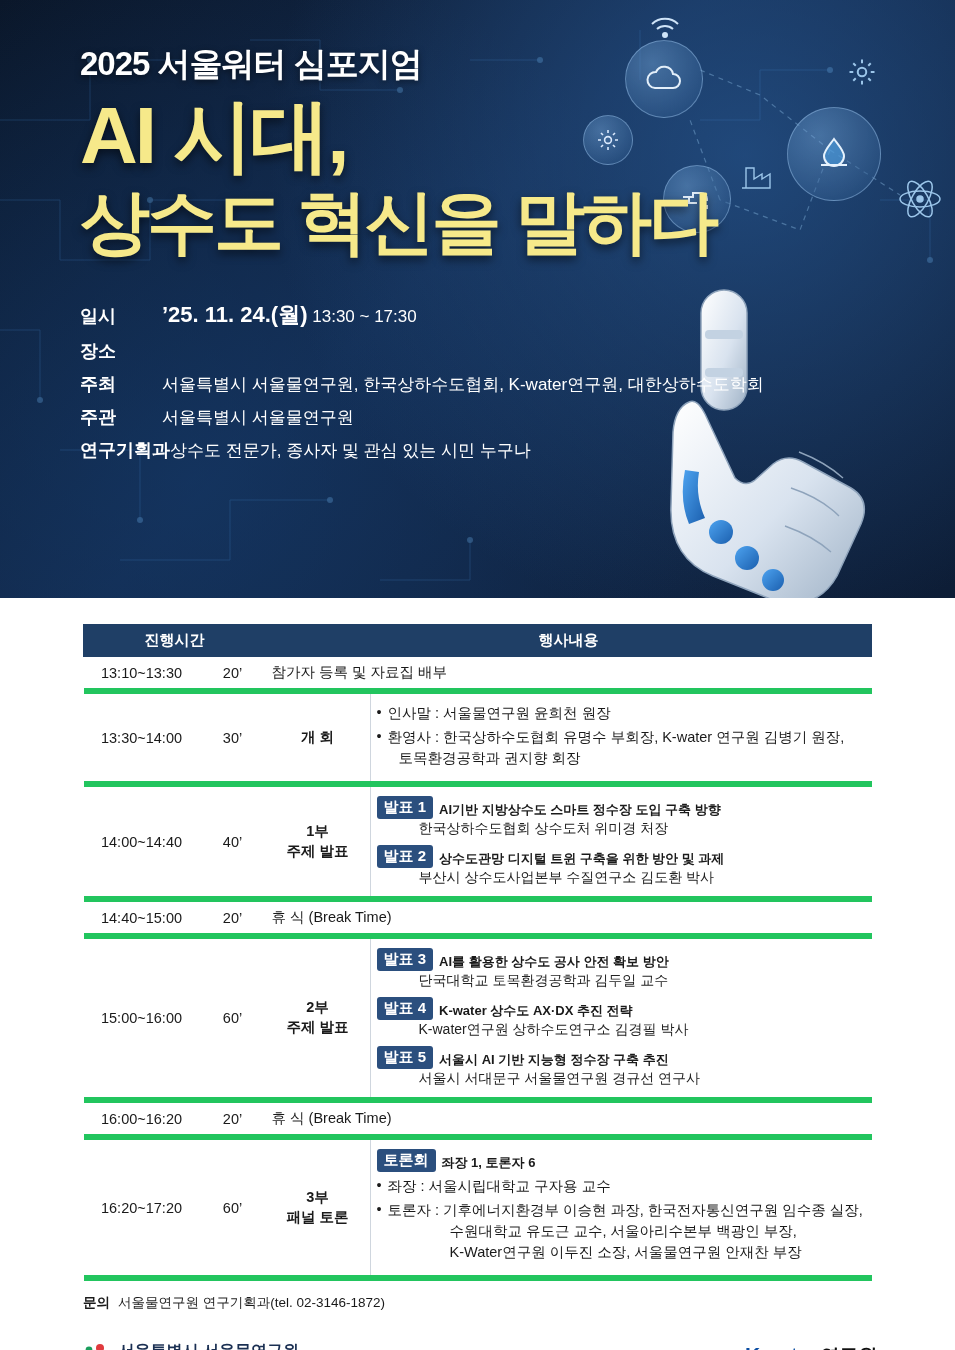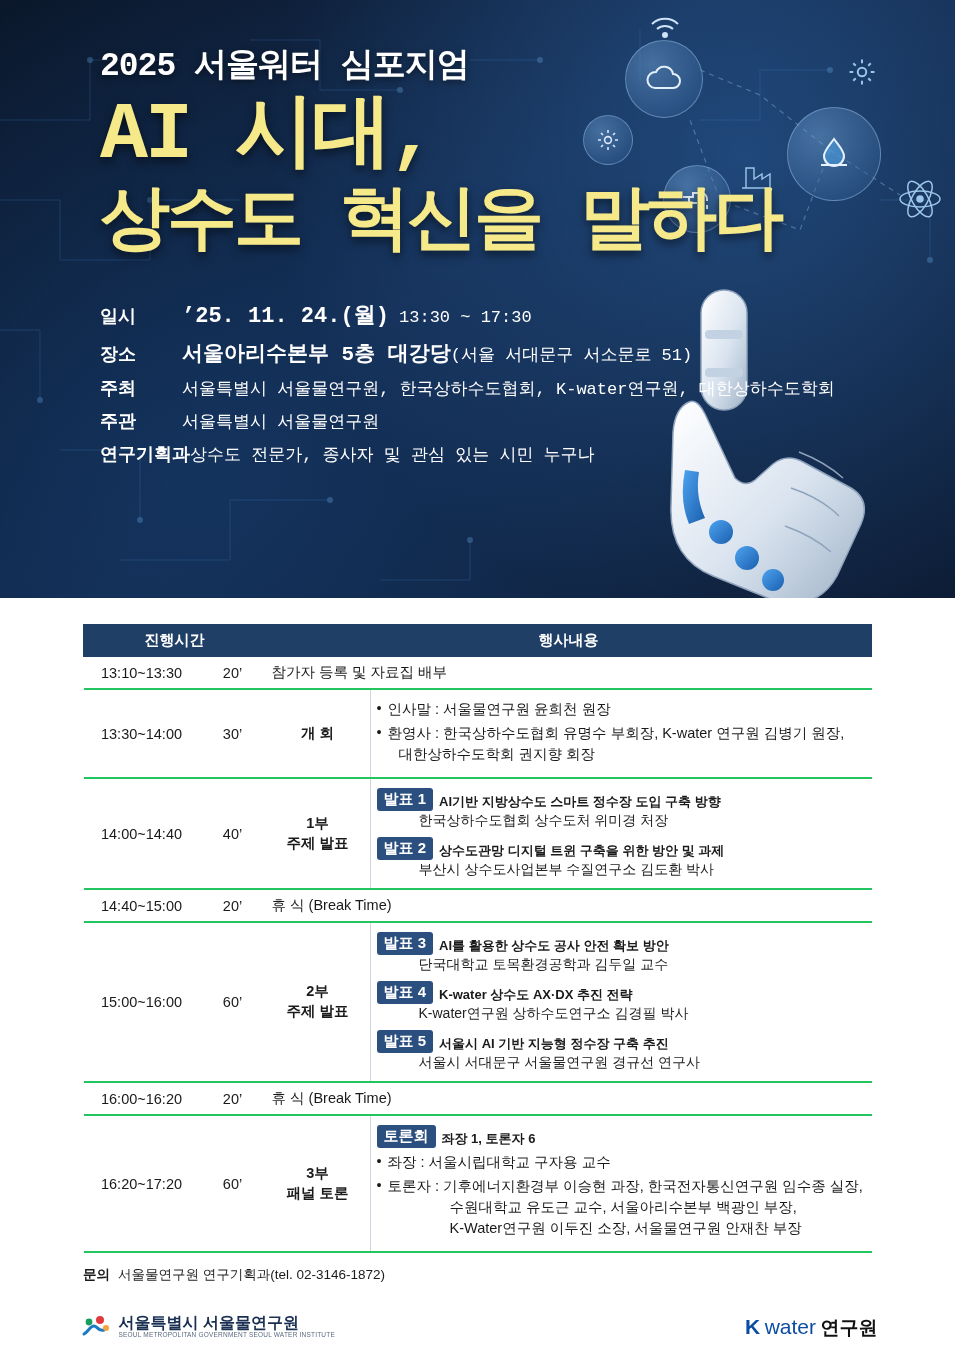--- a/index.html
+++ b/index.html
@@ -28,23 +28,22 @@
     overflow: hidden;
   }
   
   .circuit {
     position: absolute;
     inset: 0;
     opacity: 0.5;
   }
   .hero-inner {
     position: relative;
-    padding: 42px 0 0 100px;
+    padding: 42px 0 0 80px;
     z-index: 5;
-    font-family: Liberation Mono, monospace;
   }
   .kicker {
     color: #ffffff;
     font-size: 33px;
     font-weight: bold;
     letter-spacing: -1px;
     margin: 0 0 8px 0;
     text-shadow: 0 2px 6px rgba(0,0,0,0.5);
   }
   .title-1, .title-2 {
@@ -120,21 +119,21 @@
   }
   table.agenda th {
     background: #1f3f66;
     color: #ffffff;
     font-size: 15px;
     font-weight: bold;
     padding: 6px 0;
     border: 1px solid #1f3f66;
   }
   table.agenda td {
-    border-bottom: 2px solid #22c55e;
+    border-bottom: 6px solid #22c55e;
     padding: 9px 6px;
     vertical-align: middle;
   }
   td.time { width: 104px; text-align: center; white-space: nowrap; }
   td.dur  { width: 54px;  text-align: center; white-space: nowrap; }
   td.sect { width: 92px;  text-align: center; font-weight: bold; line-height: 1.35; border-right: 1px solid #cfd6de;}
   td.body { padding-left: 12px; }
   tr.thin td { padding: 6px; }
 
   .tag {
@@ -341,23 +340,20 @@
 
     <div class="info">
       <div class="info-row">
         <span class="info-label">일시</span>
         <span class="info-value">
           <span class="big">’25. 11. 24.(월)</span><span> 13:30 ~ 17:30</span>
         </span>
       </div>
       <div class="info-row">
         <span class="info-label">장소</span>
-        <span class="info-value">
-          <span class="med">서울아리수본부 5층 대강당</span><span>(서울 서대문구 서소문로 51)</span>
-        </span>
       </div>
       <div class="info-row">
         <span class="info-label">주최</span>
         <span class="info-value">서울특별시 서울물연구원, 한국상하수도협회, K-water연구원, 대한상하수도학회</span>
       </div>
       <div class="info-row">
         <span class="info-label">주관</span>
         <span class="info-value">서울특별시 서울물연구원</span>
       </div>
       <div class="info-row">
@@ -386,21 +382,21 @@
 
       <tr>
         <td class="time">13:30~14:00</td>
         <td class="dur">30’</td>
         <td class="sect">개  회</td>
         <td class="body">
           <ul class="bul">
             <li>인사말 : 서울물연구원 윤희천 원장</li>
             <li>
               <span>환영사 : 한국상하수도협회 유명수 부회장, K-water 연구원 김병기 원장,</span>
-              <span class="indent">대한상하수도학회 권지향 회장</span>
+              <span class="indent">토목환경공학과 권지향 회장</span>
             </li>
           </ul>
         </td>
       </tr>
 
       <tr>
         <td class="time">14:00~14:40</td>
         <td class="dur">40’</td>
         <td class="sect">
           <span>1부</span><br>

